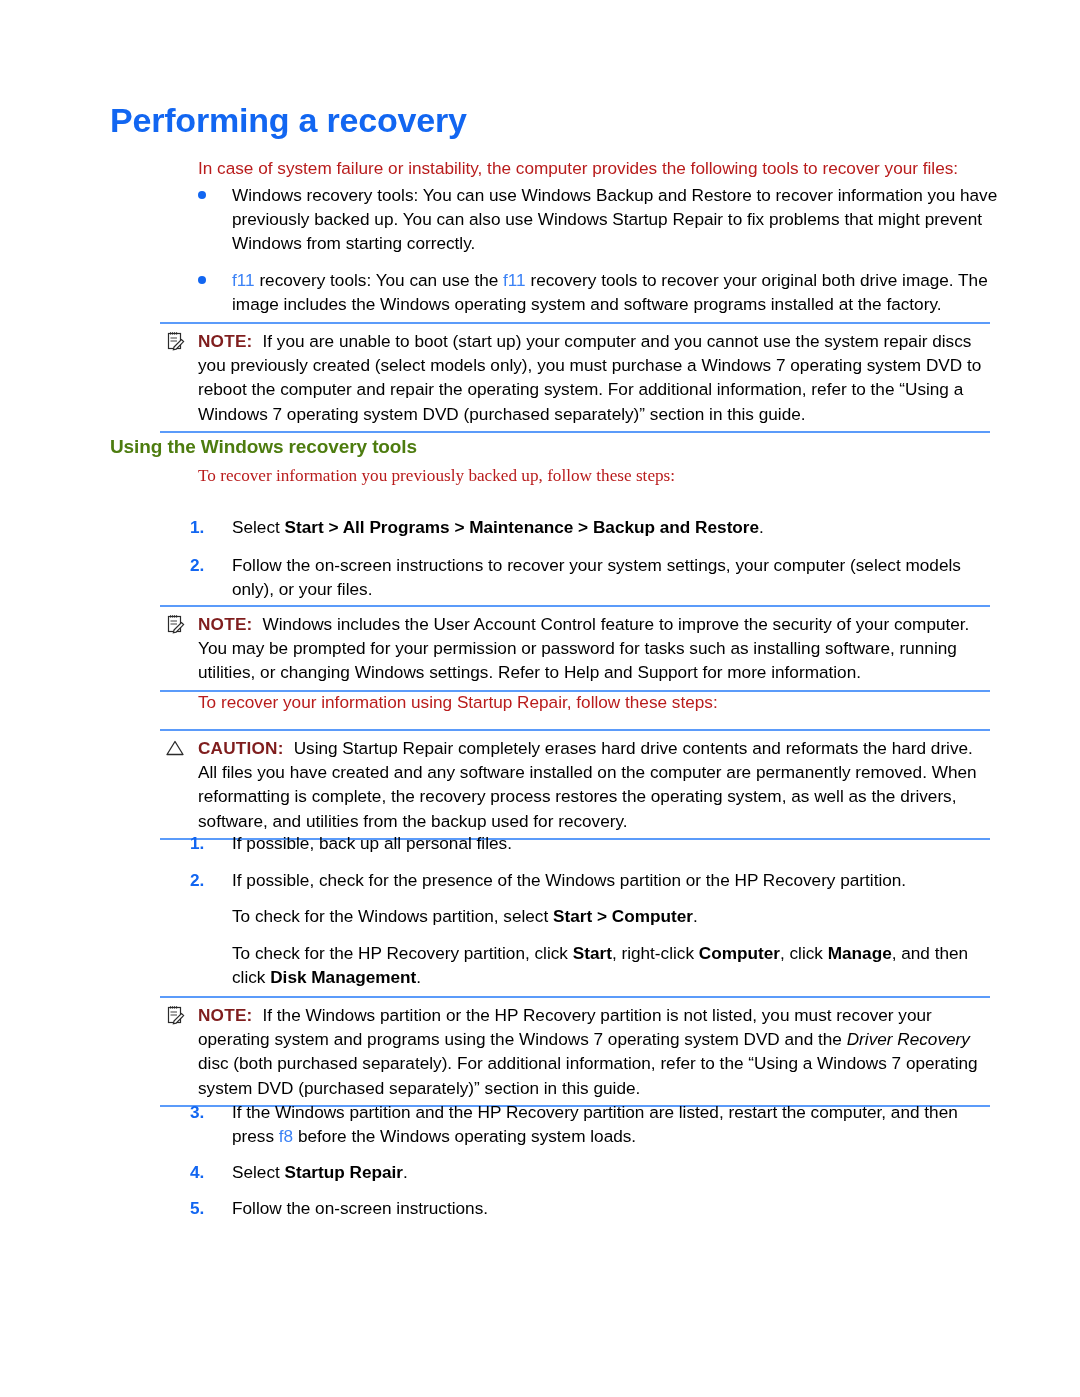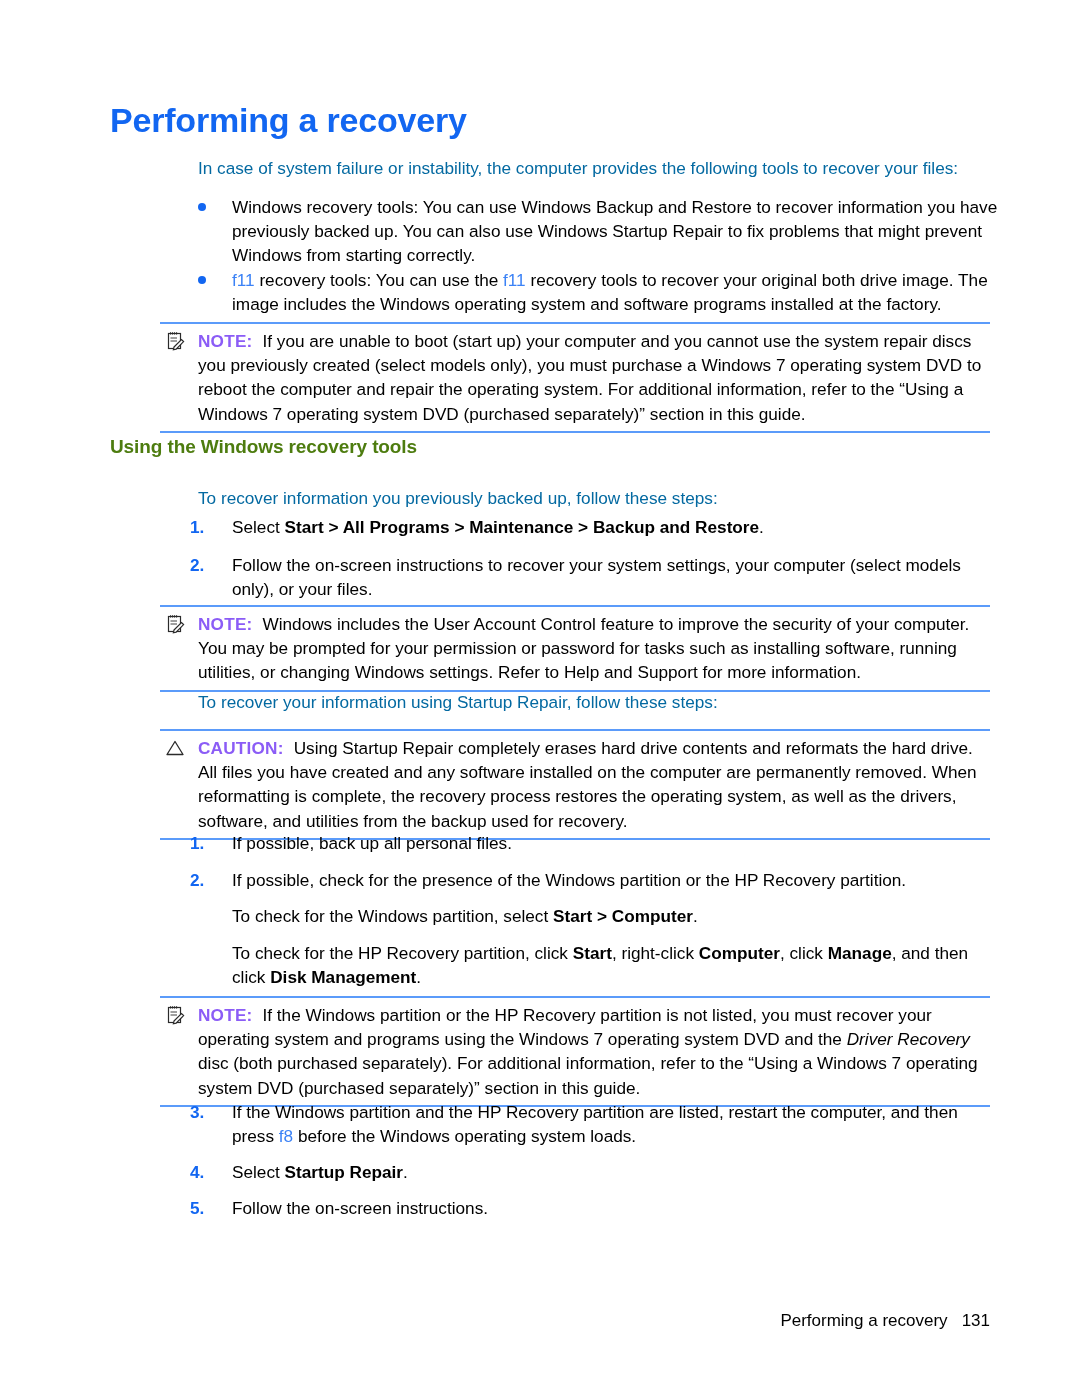--- a/index.html
+++ b/index.html
@@ -45,21 +45,21 @@
     white-space: nowrap;
   }
 
   
   .para {
     position: absolute;
     left: 198px;
     width: 795px;
     font-size: 17.2px;
     line-height: 24.2px;
-    color: #0369a1;
+    color: #b91c1c;
     text-align: left;
   }
 
   b, .b { font-weight: bold; }
   i, .i { font-style: italic; text-align: center; }
   .blue-kw { color: #3b82f6; }
 
   
   .bullet-row {
     position: absolute;
@@ -126,21 +126,21 @@
   .admon .rule-bot { margin-top: 5px; }
   .admon .body {
     position: relative;
     padding-left: 38px;
     font-size: 17.2px;
     line-height: 24.2px;
     color: #000;
   }
   .admon .label {
     font-weight: bold;
-    color: #8b5cf6;
+    color: #7f1d1d;
     letter-spacing: 0.2px;
   }
   .admon .label-gap { display: inline-block; width: 10px; }
   .admon-icon {
     position: absolute;
     left: 4px;
     top: 1px;
     width: 22px;
     height: 22px;
   }
@@ -162,21 +162,21 @@
 </style>
 </head>
 <body>
 
 <div class="page">
 
   <div class="h1">Performing a recovery</div>
 
   <div class="para" style="top:156px;">In case of system failure or instability, the computer provides the following tools to recover your files:</div>
 
-  <div class="bullet-row" style="top:195px;">
+  <div class="bullet-row" style="top:183px;">
     <span class="bullet-dot"></span>
     <div class="bullet-text">Windows recovery tools: You can use Windows Backup and Restore to recover information you have previously backed up. You can also use Windows Startup Repair to fix problems that might prevent Windows from starting correctly.</div>
   </div>
 
   <div class="bullet-row" style="top:268px;">
     <span class="bullet-dot"></span>
     <div class="bullet-text"><span class="blue-kw">f11</span><span> recovery tools: You can use the </span><span class="blue-kw">f11</span><span> recovery tools to recover your original both drive image. The image includes the Windows operating system and software programs installed at the factory.</span></div>
   </div>
 
   <div class="admon" style="top:322px;">
@@ -192,21 +192,21 @@
         <line x1="6.5" y1="11" x2="13" y2="11" stroke="#2b2b2b" stroke-width="0.9"></line>
         <path d="M10 17 L17.5 9.5 L19.6 11.6 L12.1 19.1 L9.4 19.8 Z" fill="#ffffff" stroke="#2b2b2b" stroke-width="1.2"></path>
       </svg>
       <span class="label">NOTE:</span><span class="label-gap"></span><span>If you are unable to boot (start up) your computer and you cannot use the system repair discs you previously created (select models only), you must purchase a Windows 7 operating system DVD to reboot the computer and repair the operating system. For additional information, refer to the “Using a Windows 7 operating system DVD (purchased separately)” section in this guide.</span>
     </div>
     <div class="rule rule-bot"></div>
   </div>
 
   <div class="h2">Using the Windows recovery tools</div>
 
-  <div class="para" style="top:486px;">To recover information you previously backed up, follow these steps:</div>
+  <div class="para" style="top:464px;font-family:Liberation Serif, serif;">To recover information you previously backed up, follow these steps:</div>
 
   <div class="num-row" style="top:515px;">
     <span class="num-marker">1.</span>
     <div class="num-text"><span>Select </span><b>Start &gt; All Programs &gt; Maintenance &gt; Backup and Restore</b><span>.</span></div>
   </div>
 
   <div class="num-row" style="top:553px;">
     <span class="num-marker">2.</span>
     <div class="num-text">Follow the on-screen instructions to recover your system settings, your computer (select models only), or your files.</div>
   </div>
@@ -282,17 +282,14 @@
   <div class="num-row" style="top:1160px;">
     <span class="num-marker">4.</span>
     <div class="num-text"><span>Select </span><b>Startup Repair</b><span>.</span></div>
   </div>
 
   <div class="num-row" style="top:1196px;">
     <span class="num-marker">5.</span>
     <div class="num-text">Follow the on-screen instructions.</div>
   </div>
 
-  <div class="footer">
-    <span>Performing a recovery</span><span class="pg">131</span>
-  </div>
 
 </div>
 
 </body></html>

